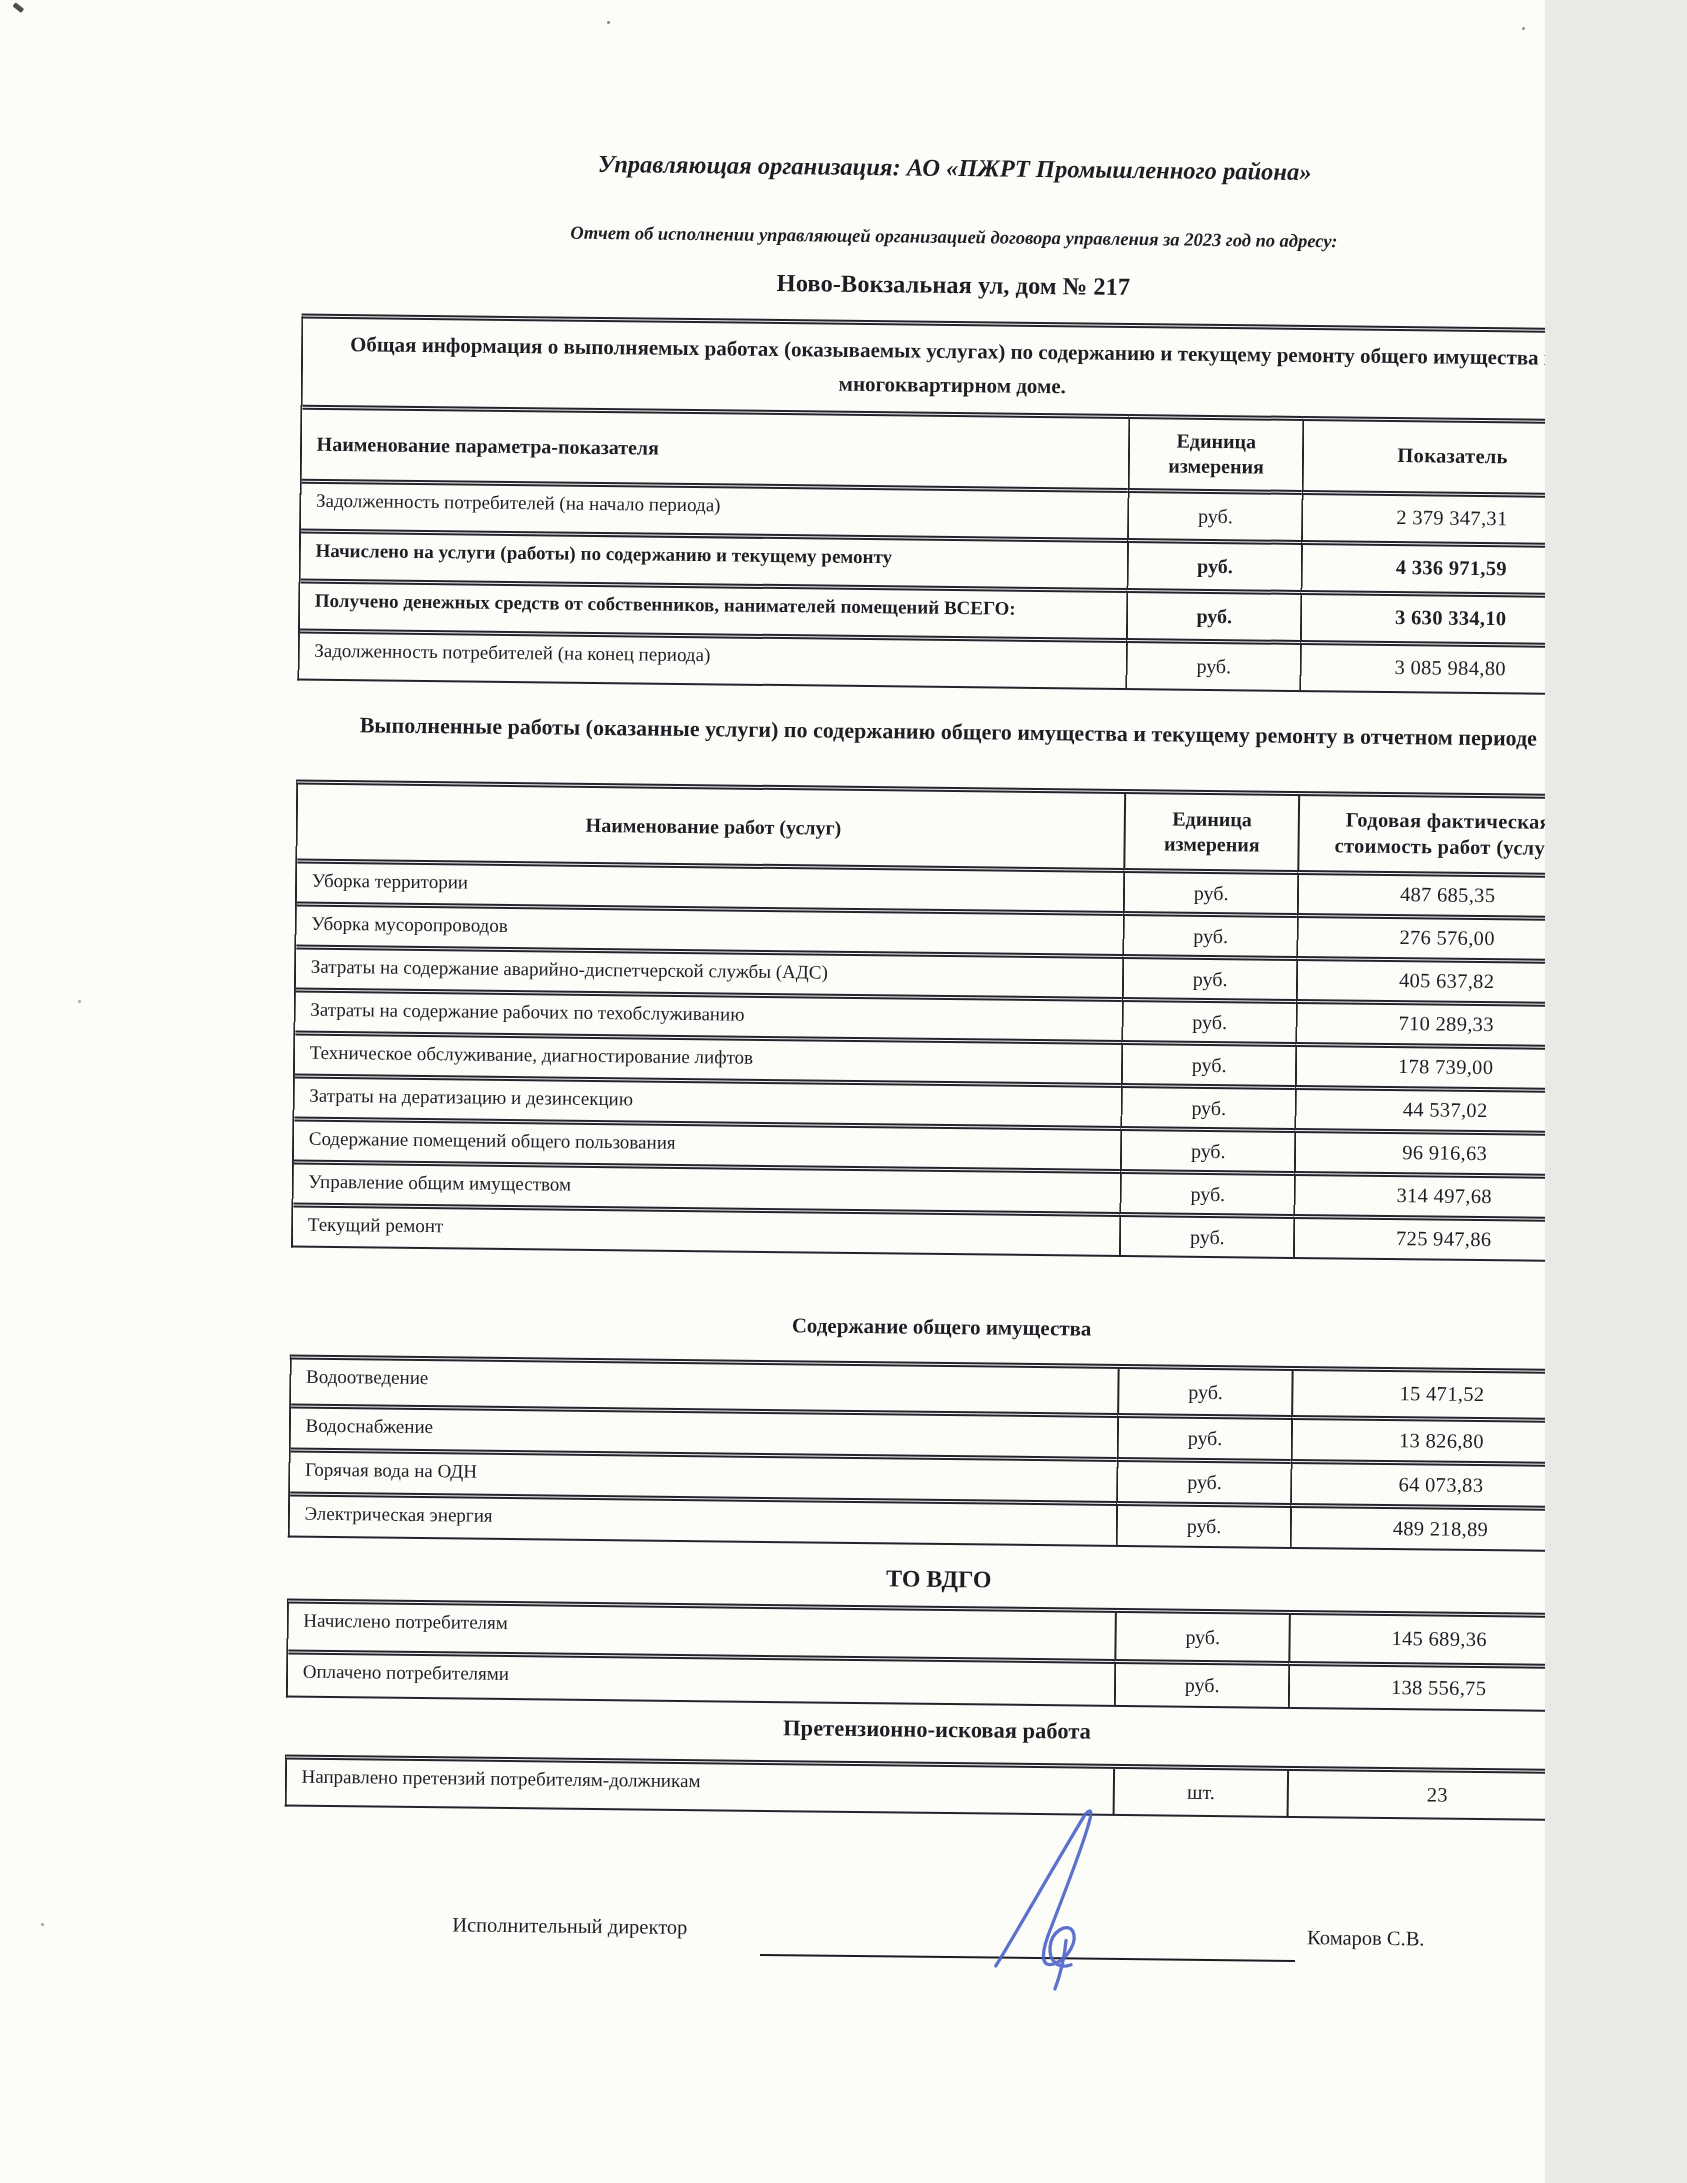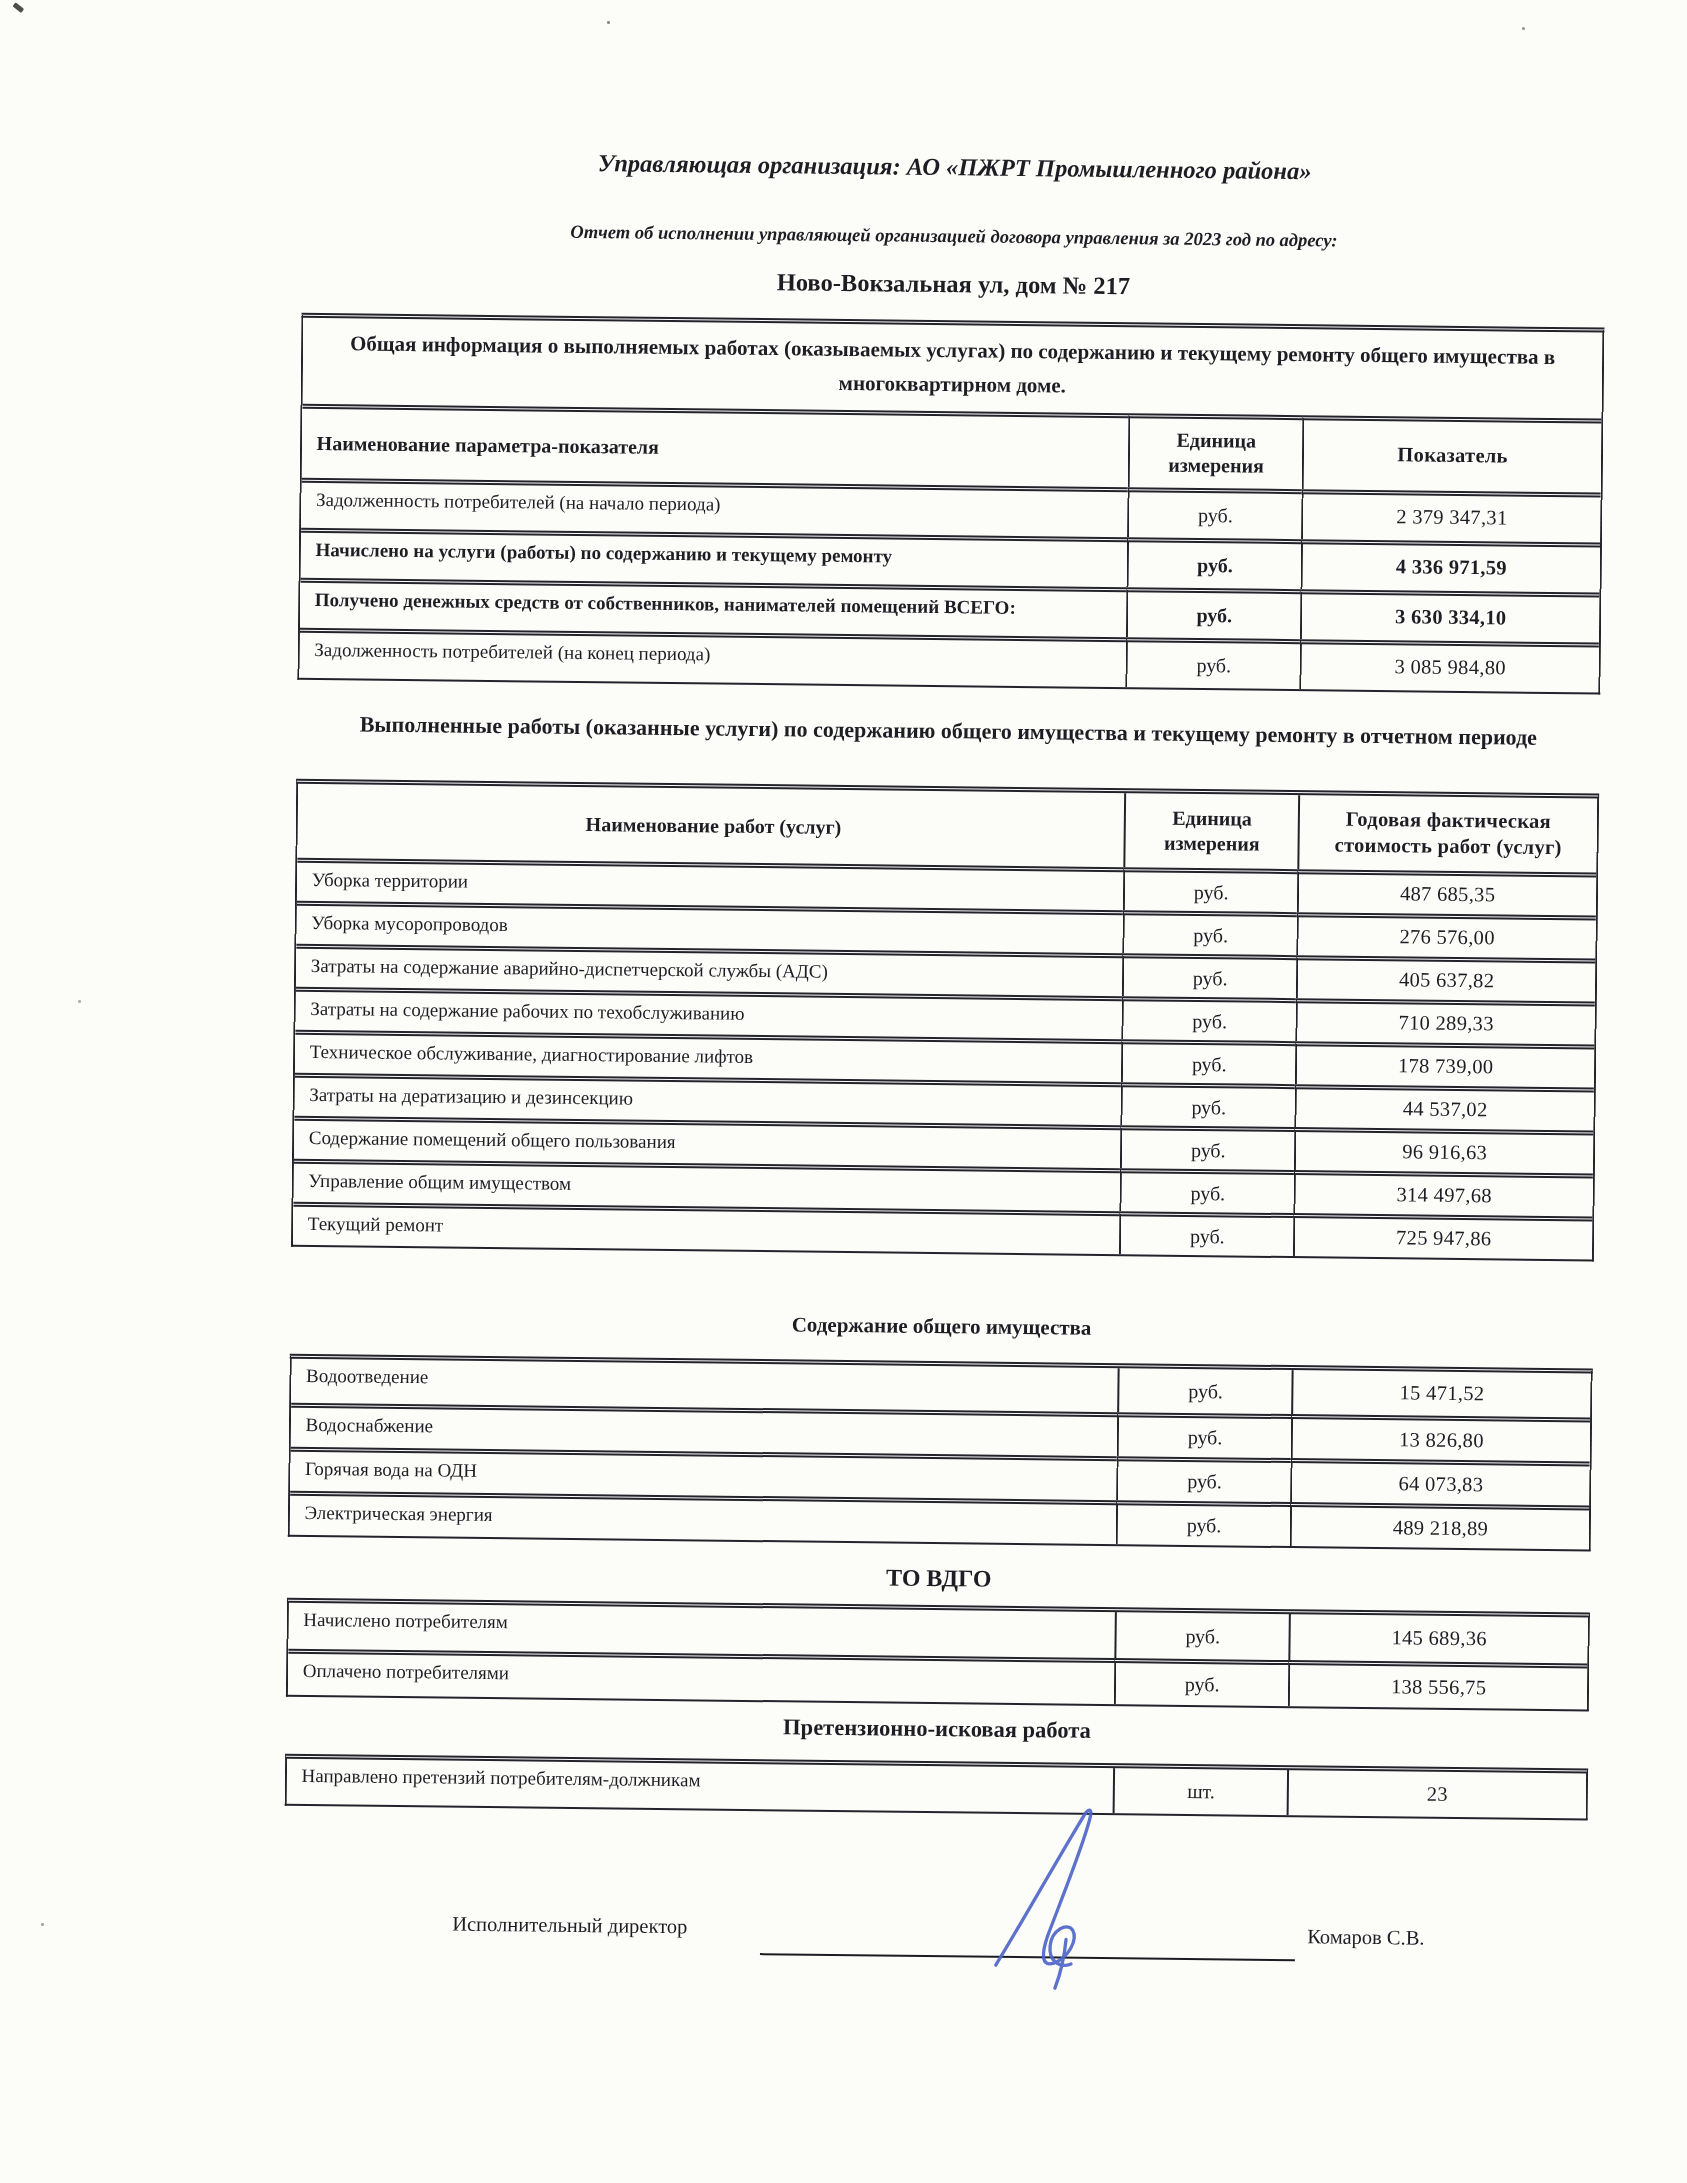--- a/index.html
+++ b/index.html
@@ -7,21 +7,21 @@
     --text:#1d1d24;
   }
   html,body{margin:0;padding:0;}
   body{
     width:1687px;height:2183px;
     background:#e9e9e6;
     font-family:"Liberation Serif","DejaVu Serif",serif;
     color:var(--text);
   }
   .page{
-    position:relative;width:1687px;height:2183px;overflow:hidden;
+    position:relative;width:1545px;height:2183px;overflow:hidden;
     background:#fcfcf9;
   }
   .skew{
     position:absolute;inset:0;
     transform:rotate(0.65deg);
     transform-origin:50% 45%;
   }
   .abs{position:absolute;}
   .center{text-align:center;}
   

